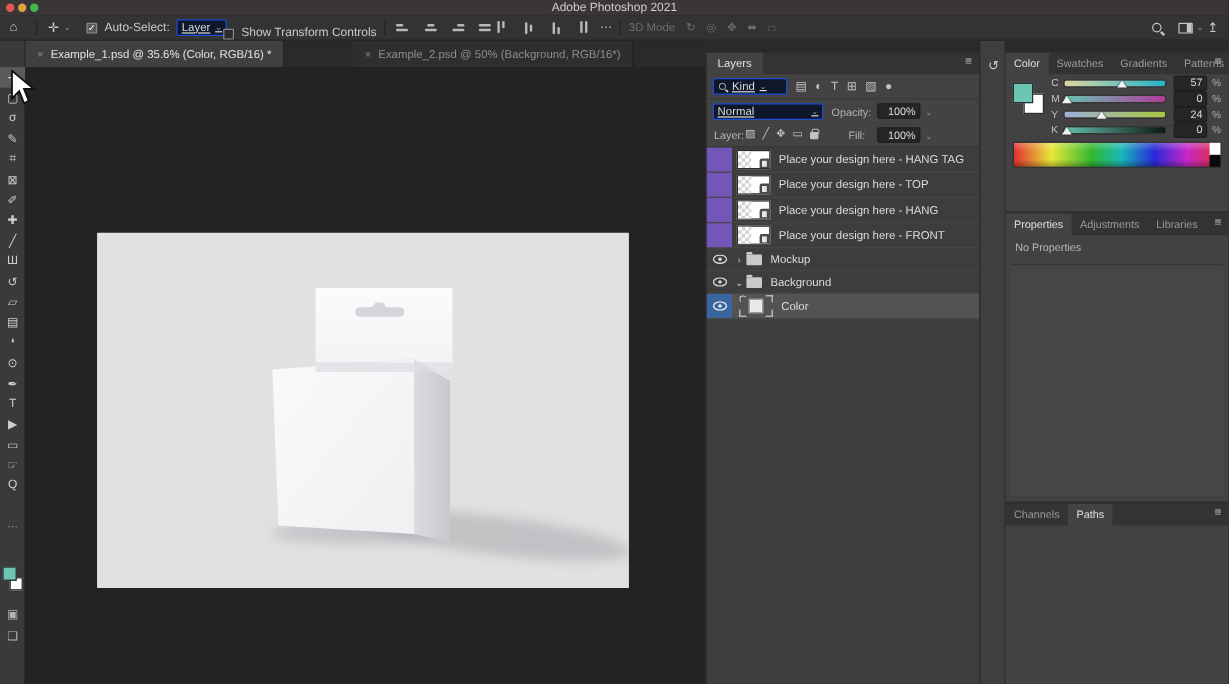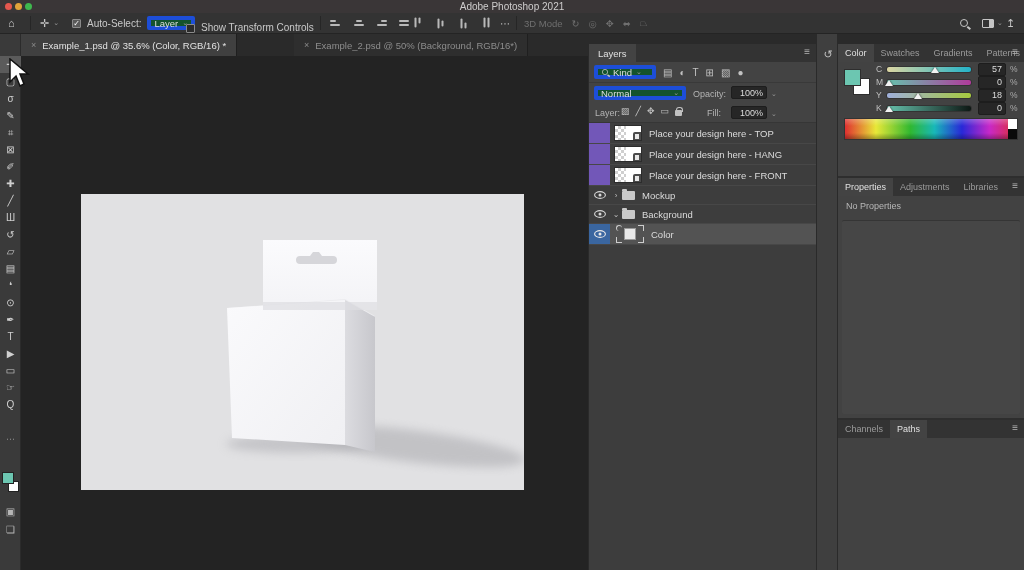--- a/index.html
+++ b/index.html
@@ -17,22 +17,22 @@
   #win-title { width:100%; text-align:center; top:1px; font-size:10px; color:#cfcdcd; }
 
   
   #optionsbar { left:0; top:13px; width:1024px; height:21px; background:#333333;
     border-bottom:1px solid #242424; color:#c9c9c9; font-size:10px; }
   #optionsbar .ob { position:absolute; top:0; height:20px; display:flex; align-items:center; }
   .sep { position:absolute; top:3px; width:1px; height:14px; background:#262626; }
   .cb { width:9px; height:9px; border:1px solid #8a8a8a; border-radius:1px; background:#2b2b2b;
         display:inline-flex; align-items:center; justify-content:center; font-size:8px; color:#fff; }
   .cb.checked { background:#5a5a5a; }
-  .dd { background:#14532d; border:4px solid #1d4ed8; border-radius:2px; color:#ddd;
-        font-size:9.5px; display:flex; align-items:center; padding:0 3px; height:14px; gap:4px; }
+  .dd { background:#0f172a; border:1px solid #1d4ed8; border-radius:2px; color:#ddd;
+        font-size:9.5px; display:flex; align-items:center; padding:0 3px; height:14px; gap:4px;text-decoration:underline; }
   .chev { font-size:7px; color:#9a9a9a; }
   .ai { display:flex; flex-direction:column; gap:2px; width:11px; }
   .ai span { height:2px; background:#b9b9b9; border-radius:1px; }
   .ai.l span:nth-child(1){width:6px;} .ai.l span:nth-child(2){width:10px;}
   .ai.c span{margin:0 auto;} .ai.c span:nth-child(1){width:6px;} .ai.c span:nth-child(2){width:10px;}
   .ai.r span{margin-left:auto;} .ai.r span:nth-child(1){width:6px;} .ai.r span:nth-child(2){width:10px;}
   .ai.f span{width:10px;}
   .gray { color:#6f6f6f; }
   .obicon { font-size:11px; color:#c5c5c5; }
 
@@ -387,20 +387,28 @@
     </div>
 
     <div id="layer-list" class="abs">
 
       <div class="lrow smart">
         <div class="colorlabel" style="background:#7257b8;"></div>
         <div class="thumb">
             <div class="checker"></div>
             <div class="so-badge"></div>
           </div>
+        <span class="lname">Place your design here - HANG TAG</span>
+      </div>
+      <div class="lrow smart">
+        <div class="colorlabel" style="background:#7257b8;"></div>
+        <div class="thumb">
+            <div class="checker"></div>
+            <div class="so-badge"></div>
+          </div>
         <span class="lname">Place your design here - TOP</span>
       </div>
       <div class="lrow smart">
         <div class="colorlabel" style="background:#7257b8;"></div>
         <div class="thumb">
             <div class="checker"></div>
             <div class="so-badge"></div>
           </div>
         <span class="lname">Place your design here - HANG</span>
       </div>
@@ -493,21 +501,21 @@
             <span>0</span>
           </div>
         <span class="spct">%</span>
       </div>
       <div class="srow" style="top:28px;">
         <span class="ch">Y</span>
         <div class="track tr-y">
             <div class="thumbpt" style="left: 37%;"></div>
           </div>
         <div class="valbox sval">
-            <span>18</span>
+            <span>24</span>
           </div>
         <span class="spct">%</span>
       </div>
       <div class="srow" style="top:41px;">
         <span class="ch">K</span>
         <div class="track tr-k">
             <div class="thumbpt" style="left: 2%;"></div>
           </div>
         <div class="valbox sval">
             <span>0</span>

